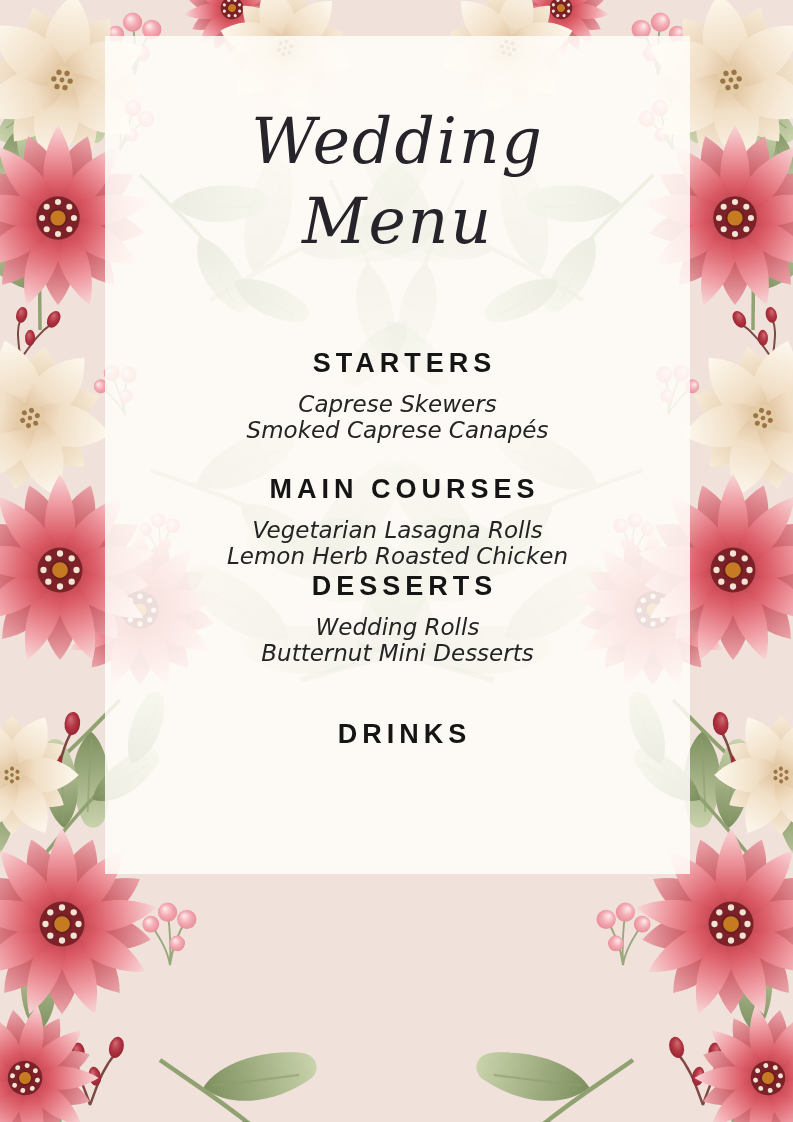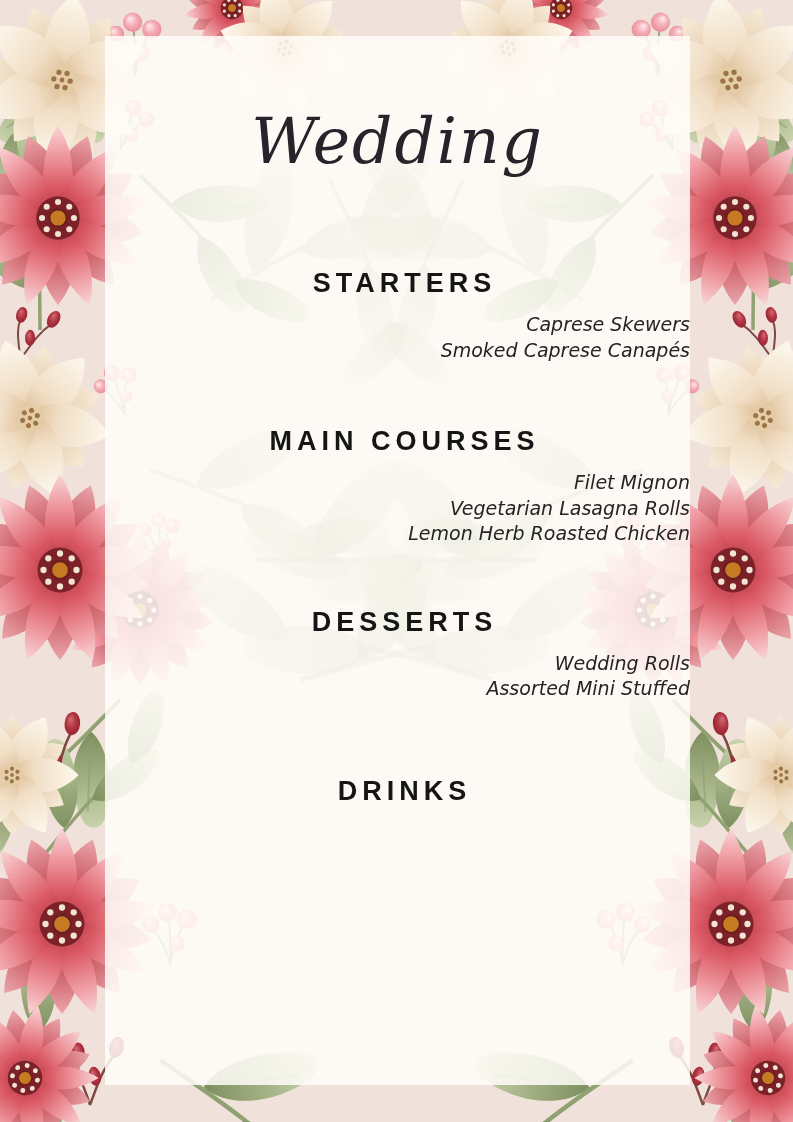--- a/index.html
+++ b/index.html
@@ -5,51 +5,50 @@
   html,body { margin:0; padding:0; }
   body {
     width:793px; height:1122px; overflow:hidden;
     background: var(--background-band, #f0e2da);
     font-family: "DejaVu Sans", "Liberation Sans", sans-serif;
   }
   .page { position:relative; width:793px; height:1122px; }
   .florals { position:absolute; left:0; top:0; width:793px; height:1122px; }
   .pale { opacity:.5; }
   .panel {
-    position:absolute; left:105px; top:36px; width:585px; height:1049px;
+    position:absolute; left:105px; top:36px; width:585px; height:838px;
     background: var(--panel-overlay, rgba(255,253,248,0.86));
     text-align:center;
   }
   .title {
     margin:66px 0 0 0;
     font-family:"DejaVu Serif","Liberation Serif",serif;
     font-style:italic; font-weight:500;
     font-size:63px; line-height:80px; letter-spacing:2px;
     color: var(--title-color, #26242a);
   }
   .title span { display:block; }
   .menu-section { margin:0; }
   .sec-0 { margin-top:84px; }
-  .sec-1 { margin-top:61px; }
-  .sec-2 { margin-top:58px; }
-  .sec-3 { margin-top:72px; }
+  .sec-1 { margin-top:29px; }
+  .sec-2 { }
+  .sec-3 { margin-top:51px; }
   .section-heading {
     margin:0; font-size:27px; font-weight:700; line-height:34px;
     letter-spacing:5px; padding-left:14px;
     color: var(--heading-color, #151515);
     font-family:"Liberation Sans","DejaVu Sans",sans-serif;
   }
   .section-items {
     list-style:none; margin:12px 0 0 0; padding:0;
   }
   .menu-item {
-    font-style:italic; font-size:19px; line-height:25.5px;
+    font-style:italic; font-size:23px; line-height:25.5px;
     color: var(--item-color, #242424);
     font-family:"DejaVu Sans","Liberation Sans",sans-serif;
-    text-align:right;
   }
 </style>
 </head>
 <body>
 
 <div class="page">
 
   <svg class="florals" viewBox="0 0 793 1122" aria-hidden="true">
     <defs>
       <linearGradient id="gPet" x1="0" y1="1" x2="0" y2="0">
@@ -221,42 +220,42 @@
       <use href="#redF" transform="translate(62 924) scale(1.5)"></use>
       <use href="#redF" transform="translate(25 1078) rotate(10) scale(1.15)"></use>
     </g>
 
     <use href="#leftFlorals" transform="translate(793 0) scale(-1 1)"></use>
   </svg>
 
   <div class="panel">
     <h1 class="title">
       <span>Wedding</span>
+      <span>Menu</span>
     </h1>
     <div id="sections">
         <section class="menu-section sec-0">
           <h2 class="section-heading">STARTERS</h2>
           <ul class="section-items">
             <li class="menu-item">Caprese Skewers</li>
             <li class="menu-item">Smoked Caprese Canapés</li>
           </ul>
         </section>
         <section class="menu-section sec-1">
           <h2 class="section-heading">MAIN COURSES</h2>
           <ul class="section-items">
-            <li class="menu-item">Filet Mignon</li>
             <li class="menu-item">Vegetarian Lasagna Rolls</li>
             <li class="menu-item">Lemon Herb Roasted Chicken</li>
           </ul>
         </section>
         <section class="menu-section sec-2">
           <h2 class="section-heading">DESSERTS</h2>
           <ul class="section-items">
             <li class="menu-item">Wedding Rolls</li>
-            <li class="menu-item">Assorted Mini Stuffed</li>
+            <li class="menu-item">Butternut Mini Desserts</li>
           </ul>
         </section>
         <section class="menu-section sec-3">
           <h2 class="section-heading">DRINKS</h2>
         </section>
       </div>
   </div>
 
 </div>
 

